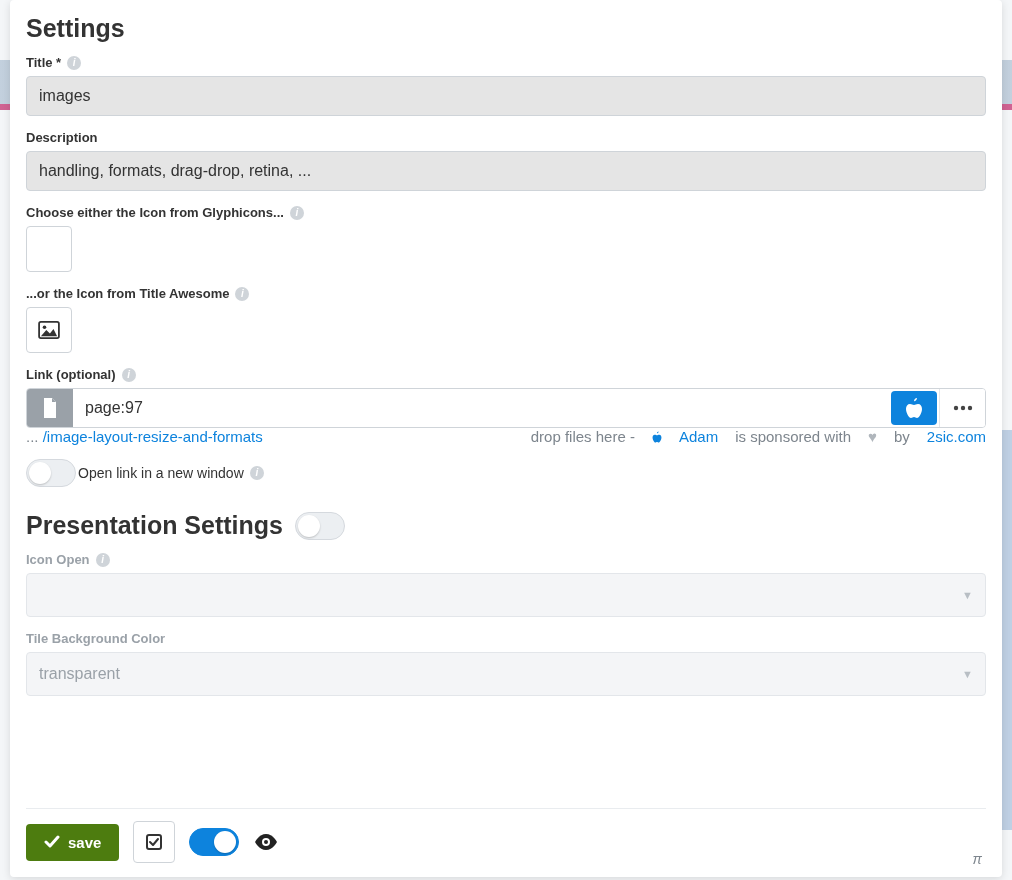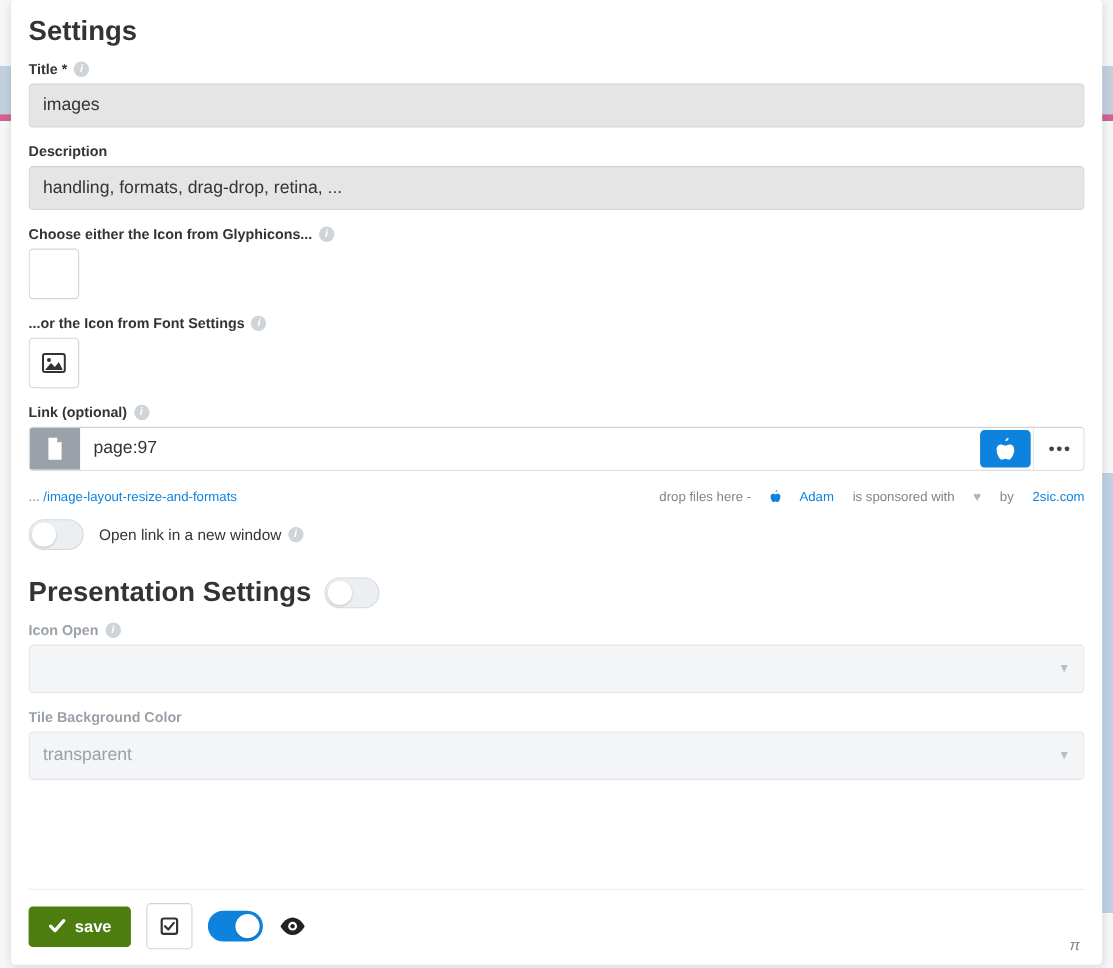--- a/index.html
+++ b/index.html
@@ -48,33 +48,33 @@
     display:flex;align-items:center;justify-content:center;color:#333;background:#fff;
   }
 
   
   .link-row{display:flex;align-items:stretch;border:1px solid #cfd4d9;border-radius:4px;overflow:hidden;}
   .link-prefix{width:46px;background:#9aa1a8;display:flex;align-items:center;justify-content:center;color:#fff;}
   .link-input{flex:1;border:none;outline:none;padding:10px 12px;font-size:16px;color:#333;}
   .link-action-blue{width:46px;background:#0d83dd;display:flex;align-items:center;justify-content:center;color:#fff;border-radius:4px;margin:2px;}
   .link-action-more{width:46px;background:#fff;display:flex;align-items:center;justify-content:center;color:#444;border-left:1px solid #e3e6ea;}
 
-  .link-subrow{display:flex;justify-content:space-between;font-size:12px;margin-top:16px;color:#7d858d;}
+  .link-subrow{display:flex;justify-content:space-between;font-size:15px;margin-top:0;color:#7d858d;}
   .link-subrow a{color:#0d83dd;text-decoration:none;}
   .link-subrow .right{display:flex;align-items:center;gap:17px;}
   .heart{color:#b0b6bc;}
   .apple-mini{color:#0d83dd;}
 
   
   .switch{width:50px;height:28px;border-radius:14px;background:#eceff2;border:1px solid #d5d9de;position:relative;display:inline-block;flex-shrink:0;}
   .switch .knob{position:absolute;top:2px;left:2px;width:22px;height:22px;border-radius:50%;background:#fff;box-shadow:0 1px 2px rgba(0,0,0,.2);transition:left .15s;}
   .switch.on{background:#0d83dd;border-color:#0d83dd;}
   .switch.on .knob{left:24px;}
 
-  .toggle-row{display:flex;align-items:center;gap:14px;margin-top:10px;margin-bottom:24px;}
+  .toggle-row{display:flex;align-items:center;gap:2px;margin-top:10px;margin-bottom:24px;}
   .toggle-label{font-size:14px;color:#333;display:flex;align-items:center;gap:6px;}
 
   
   .fake-select{
     width:100%;height:44px;border:1px solid #e3e6ea;border-radius:4px;background:#f4f5f7;
     display:flex;align-items:center;justify-content:space-between;padding:0 12px;color:#9aa1a8;font-size:16px;
   }
   .fake-select .caret{color:#b8bec4;font-size:11px;}
 
   
@@ -129,21 +129,21 @@
     <div class="field">
       <div class="field-label">
         <span>Choose either the Icon from Glyphicons...</span>
         <span class="info-icon">i</span>
       </div>
       <div class="icon-slot"></div>
     </div>
 
     <div class="field">
       <div class="field-label">
-        <span>...or the Icon from Font Settings</span>
+        <span>...or the Icon from Title Awesome</span>
         <span class="info-icon">i</span>
       </div>
       <div class="icon-slot">
         <svg width="22" height="18" viewBox="0 0 24 20">
           <rect x="1" y="1" width="22" height="18" rx="2" fill="none" stroke="#333" stroke-width="2"></rect>
           <circle cx="7" cy="7" r="2" fill="#333"></circle>
           <path d="M3 17 L9 10 L13 14 L17 9 L21 17 Z" fill="#333"></path>
         </svg>
       </div>
     </div>

